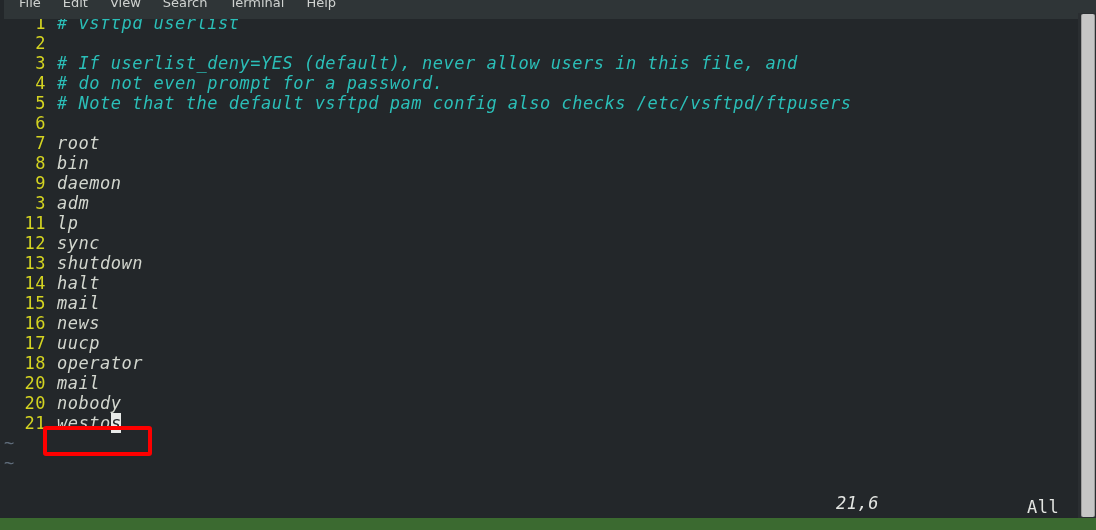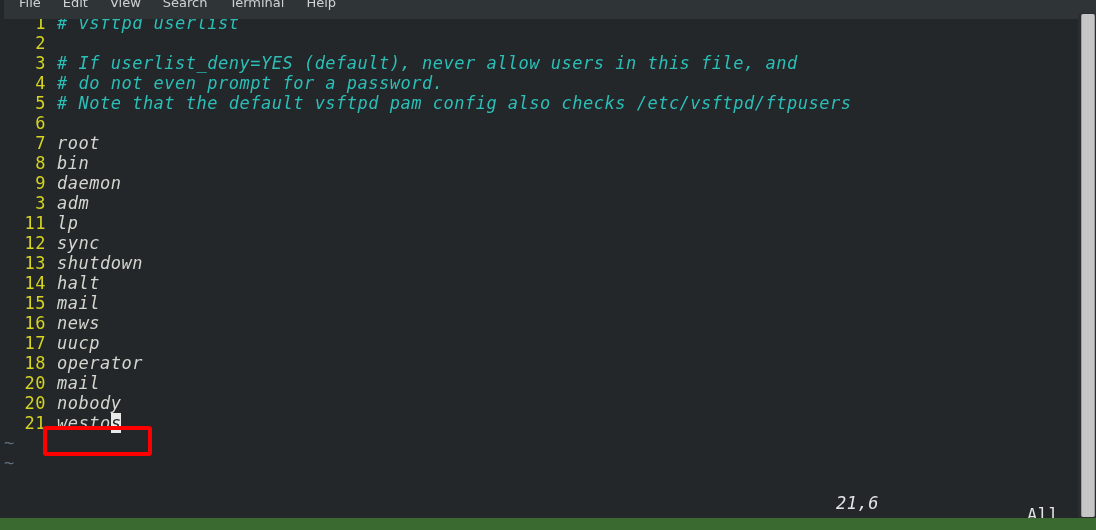--- a/index.html
+++ b/index.html
@@ -135,21 +135,21 @@
   #status-pos {
     position: absolute;
     left: 836px;
     top: 3px;
     white-space: pre;
     font-style: italic;
   }
   #status-scroll {
     position: absolute;
     left: 1027px;
-    top: 15px;
+    top: 7px;
     white-space: pre;
   }
 
   
   #scrollbar-track {
     position: absolute;
     right: 0;
     top: 13px;
     width: 18px;
     height: 505px;

